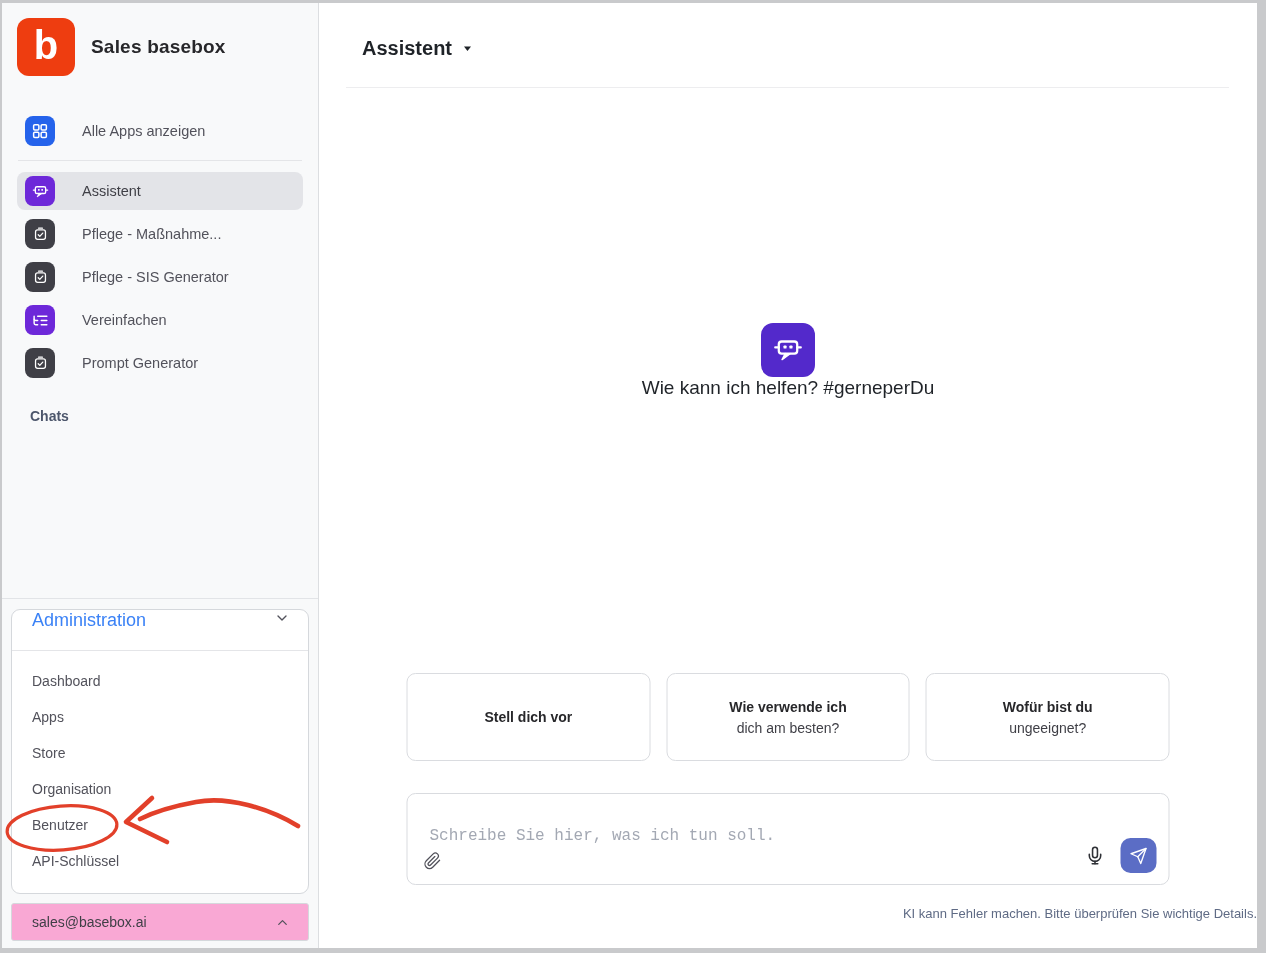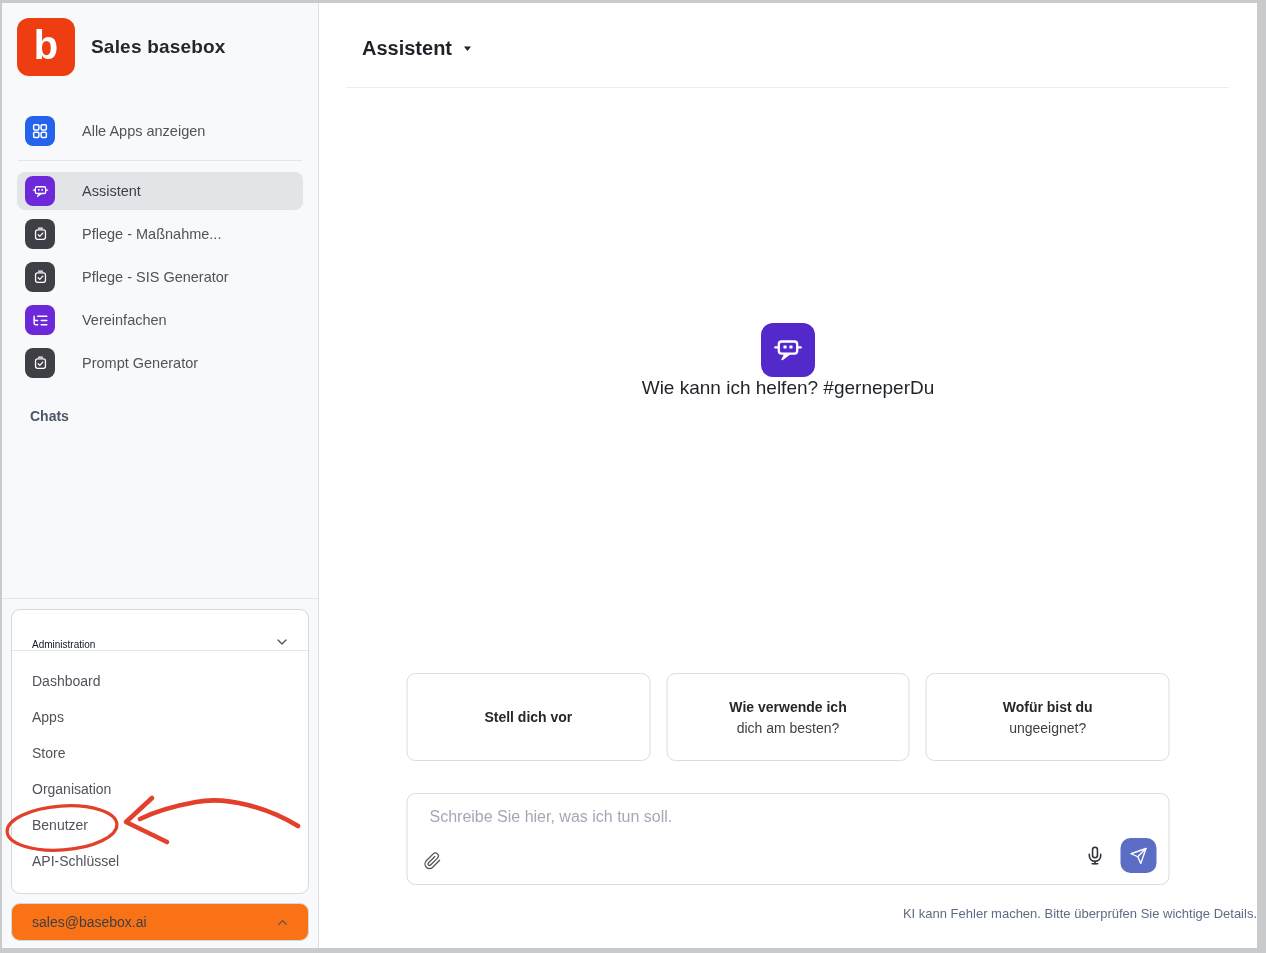--- a/index.html
+++ b/index.html
@@ -49,32 +49,32 @@
 
   .sidebar-bottom {
     position:absolute; left:0; right:0; bottom:0; height:350px;
     border-top:1px solid #e2e4e7;
   }
   .admin-card {
     margin:10px 9px 0; background:#fff; border:1px solid #d5d8dc;
     border-radius:9px; overflow:hidden;
   }
   .admin-header {
-    display:flex; align-items:flex-end; justify-content:space-between;
+    display:flex; align-items:flex-start; justify-content:space-between;
     height:41px; padding:0 18px 0 20px; border-bottom:1px solid #e4e5e8;
-    font-size:10px; color:#0f172a; cursor:pointer;
+    font-size:18px; color:#3b82f6; cursor:pointer;
   }
   .admin-items { padding:12px 0 14px; }
   .admin-item {
     height:36px; display:flex; align-items:center; padding:0 20px;
     font-size:14px; color:#52525b; cursor:pointer;
   }
   .account-card {
     position:absolute; left:9px; right:9px; bottom:7px; height:38px;
-    background:#f97316; border:1px solid #d5d8dc; border-radius:9px;
+    background:#f9a8d4; border:1px solid #d5d8dc; border-radius:3px;
     display:flex; align-items:center; justify-content:space-between;
     padding:0 18px 0 20px; font-size:14px; color:#3f3f46; cursor:pointer;
   }
   .chev { color:#52525b; display:flex; }
 
   
   .main { position:absolute; left:317px; top:0; right:0; bottom:0; background:#fff; }
   .main-header {
     display:flex; align-items:center; gap:9px; padding:34px 0 0 43px;
     font-size:20px; font-weight:700; color:#1f2328; cursor:pointer; width:max-content;
@@ -100,23 +100,23 @@
   .sug-line1 { font-size:14px; font-weight:600; color:#27272a; }
   .sug-line2 { font-size:14px; color:#3f3f46; }
   .sug-line2:empty { display:none; }
 
   .composer {
     position:absolute; top:790px; left:50%; transform:translateX(-50%);
     width:763px; height:92px; background:#fff; border:1px solid #d9dbdf;
     border-radius:9px;
   }
   .composer input {
-    position:absolute; top:13px; left:20px; right:180px;
+    position:absolute; top:32px; left:20px; right:180px;
     border:none; outline:none; background:transparent;
-    font-size:16px; color:#27272a; font-family:Liberation Sans, sans-serif;
+    font-size:16px; color:#27272a; font-family:Liberation Mono, monospace;
   }
   .composer input::placeholder { color:#a3a8b3; }
   .composer-left { position:absolute; left:16px; bottom:14px; display:flex; color:#52525b; cursor:pointer; }
   .composer-right { position:absolute; right:12px; bottom:11px; display:flex; align-items:center; gap:15px; }
   .mic-btn { color:#2f3136; display:flex; cursor:pointer; }
   .send-btn {
     width:36px; height:35px; border-radius:10px; background:#5b6dc5;
     display:flex; align-items:center; justify-content:center; cursor:pointer; color:#fff;
   }
   .disclaimer {

